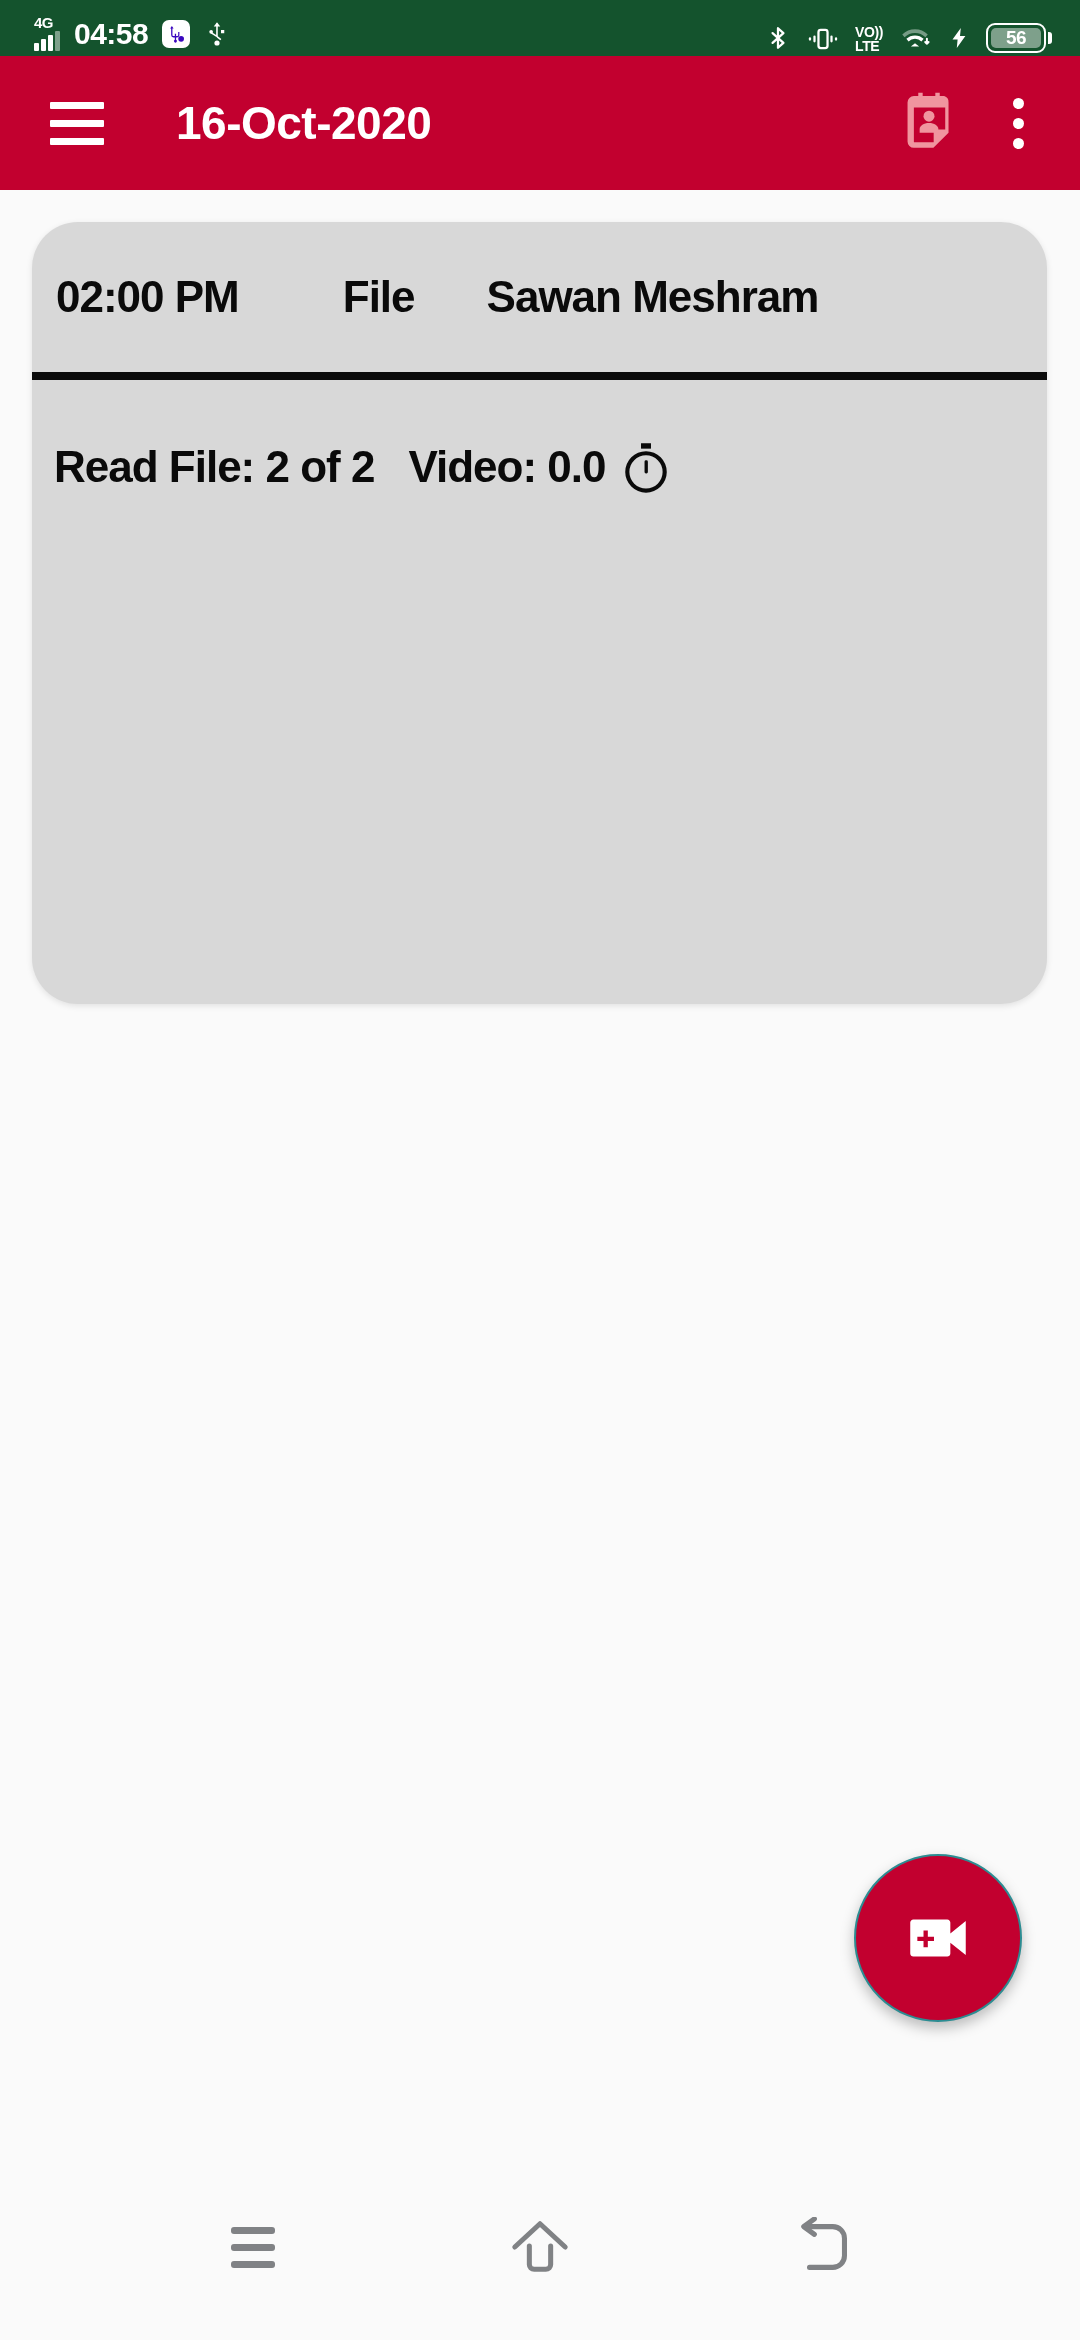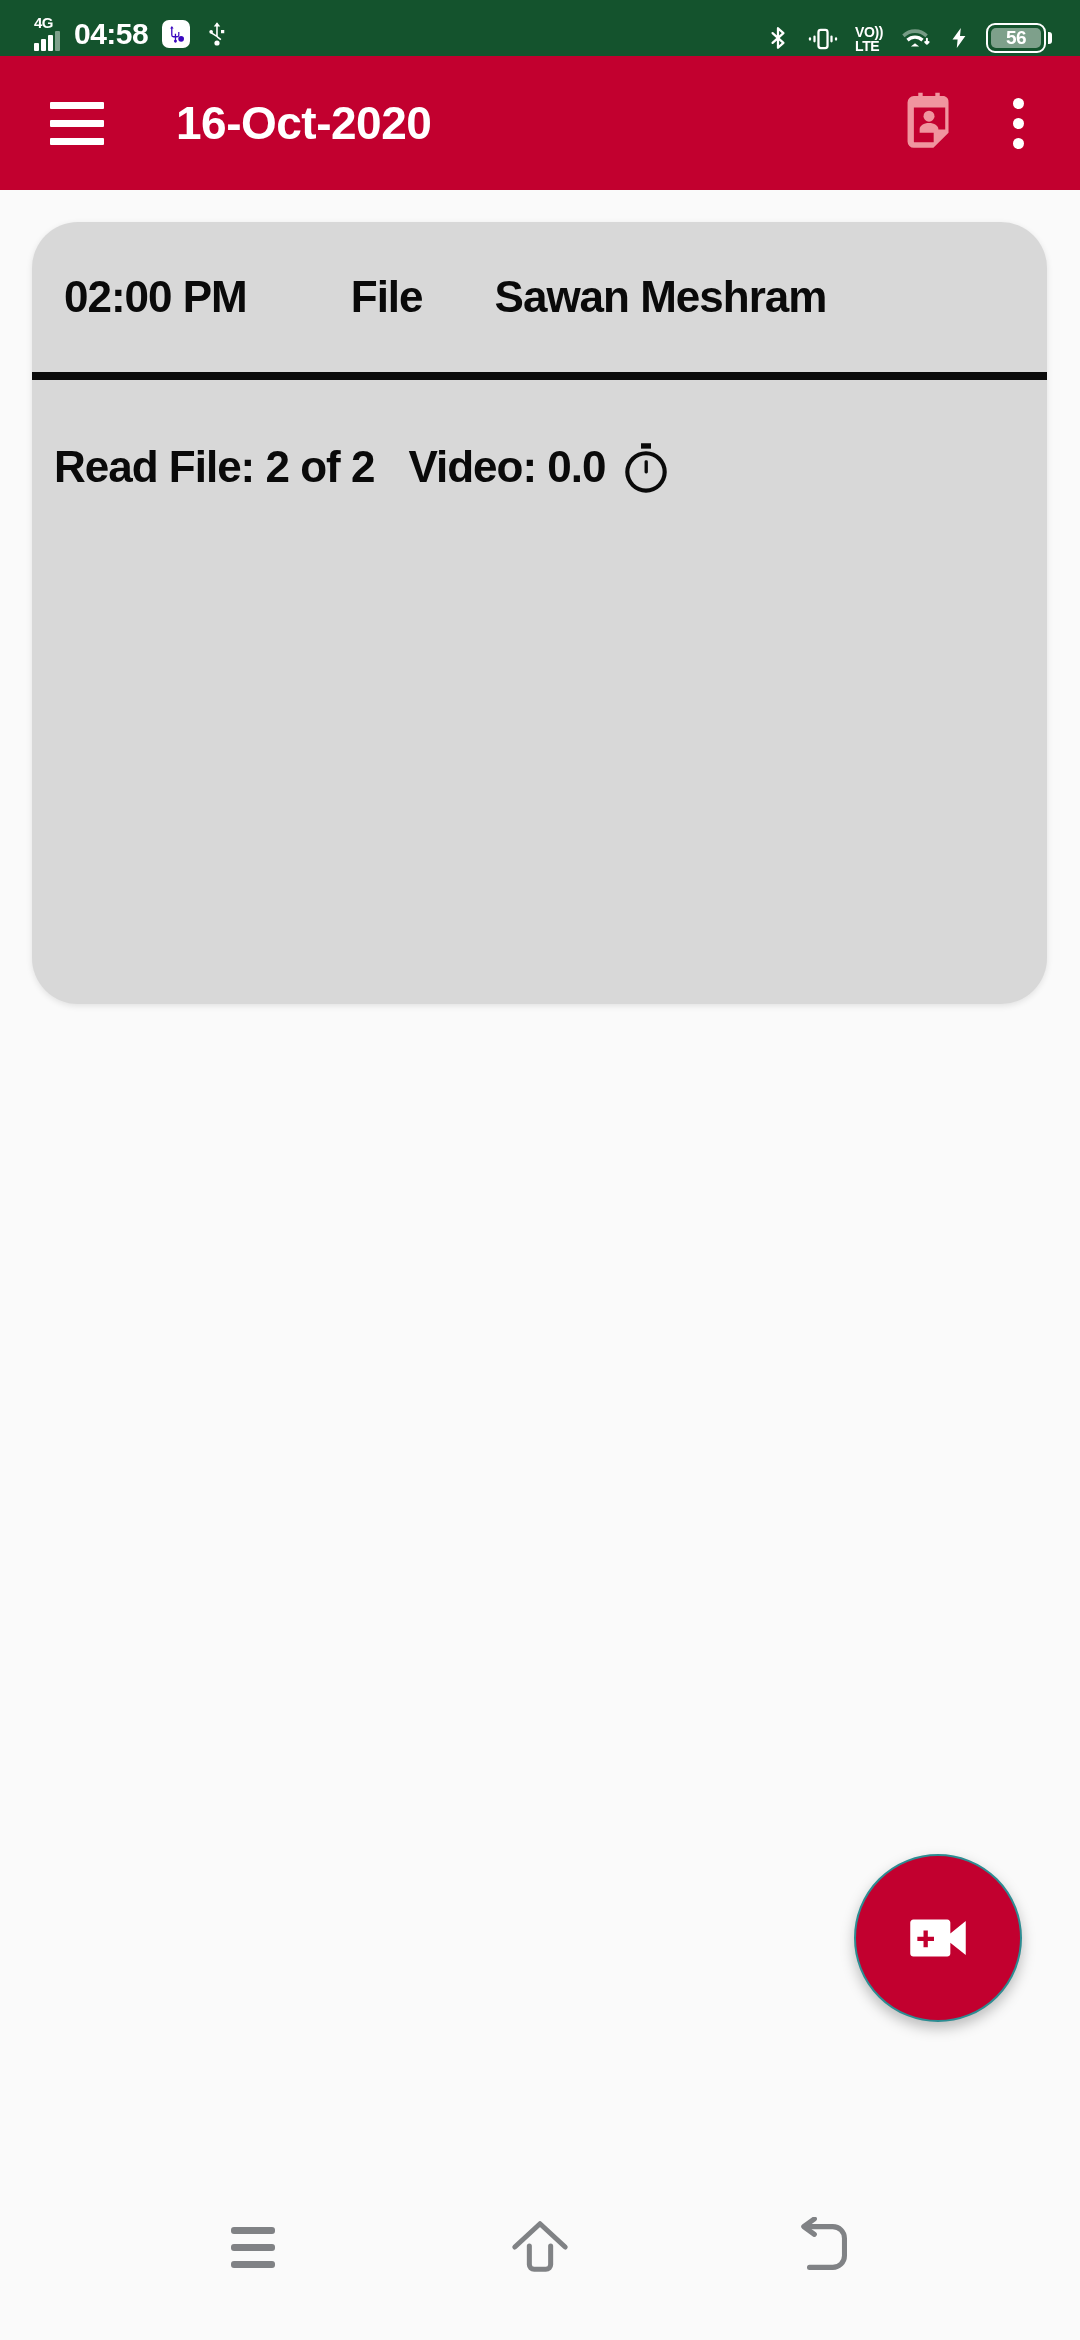--- a/index.html
+++ b/index.html
@@ -191,21 +191,21 @@
     background: #D8D8D8;
     border-radius: 46px;
     overflow: hidden;
     box-shadow: 0 2px 6px rgba(0,0,0,0.10);
   }
 
   .card-header-row {
     height: 150px;
     display: flex;
     align-items: center;
-    padding: 0 14px 0 32px;
+    padding: 0 14px 0 24px;
     color: #0A0A0A;
   }
   .ch-time  { font-size: 44px; font-weight: bold; letter-spacing: -1px; white-space: nowrap; }
   .ch-subject { font-size: 44px; font-weight: bold; letter-spacing: -1px; white-space: nowrap; margin-left: 104px; }
   .ch-teacher { font-size: 44px; font-weight: bold; letter-spacing: -1px; white-space: nowrap; margin-left: 72px; }
 
   .card-divider {
     height: 8px;
     background: #0A0A0A;
     width: 100%;

